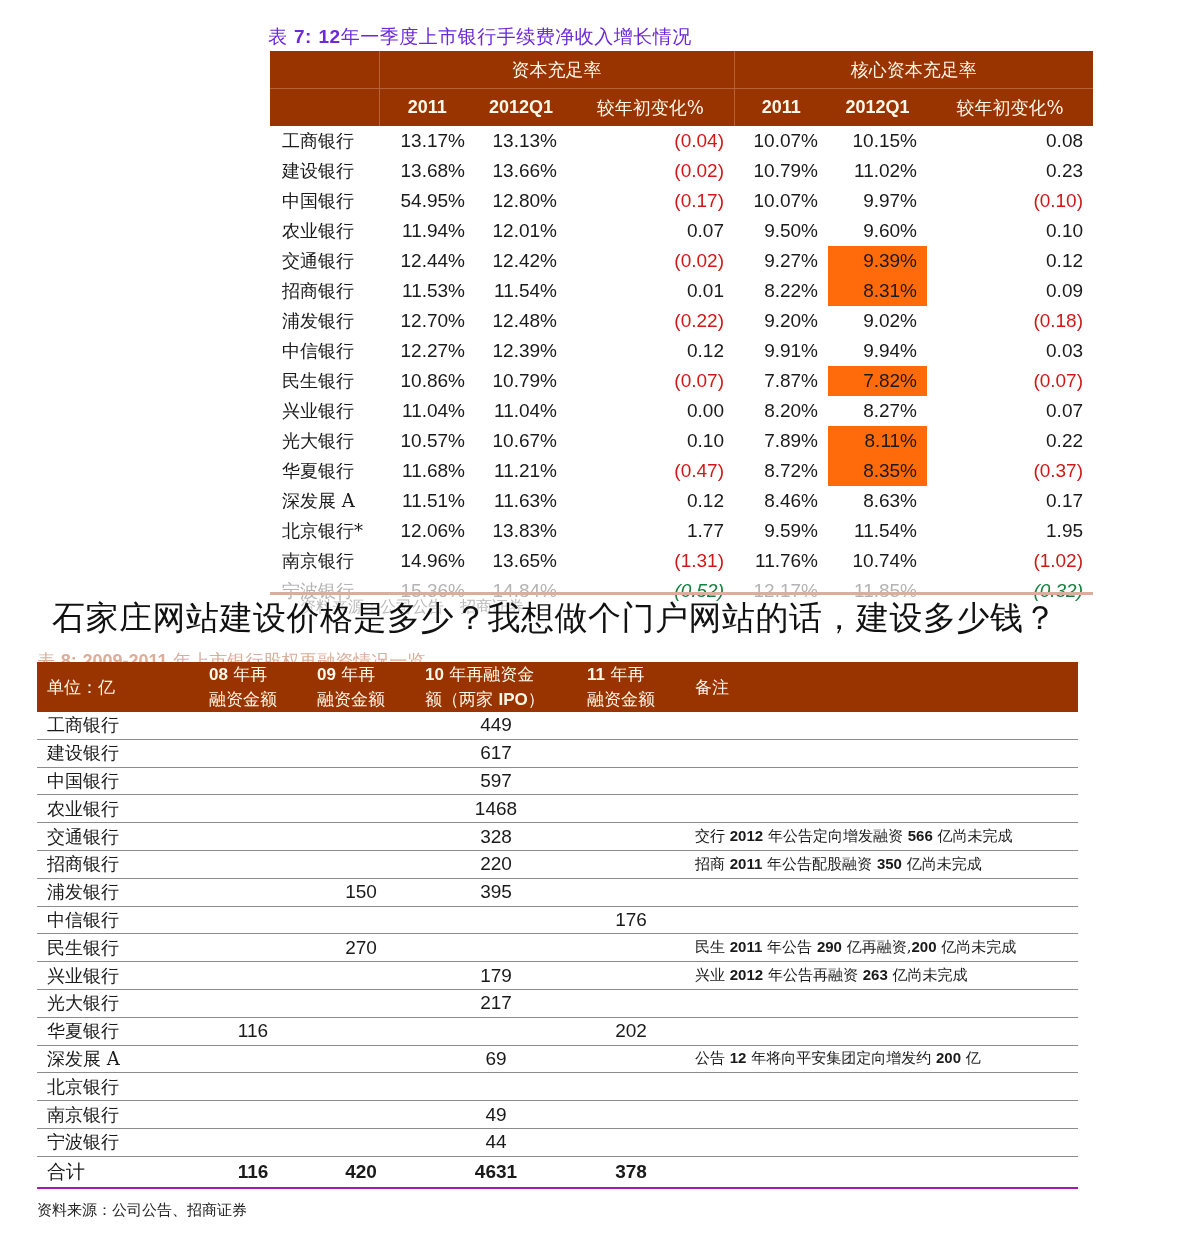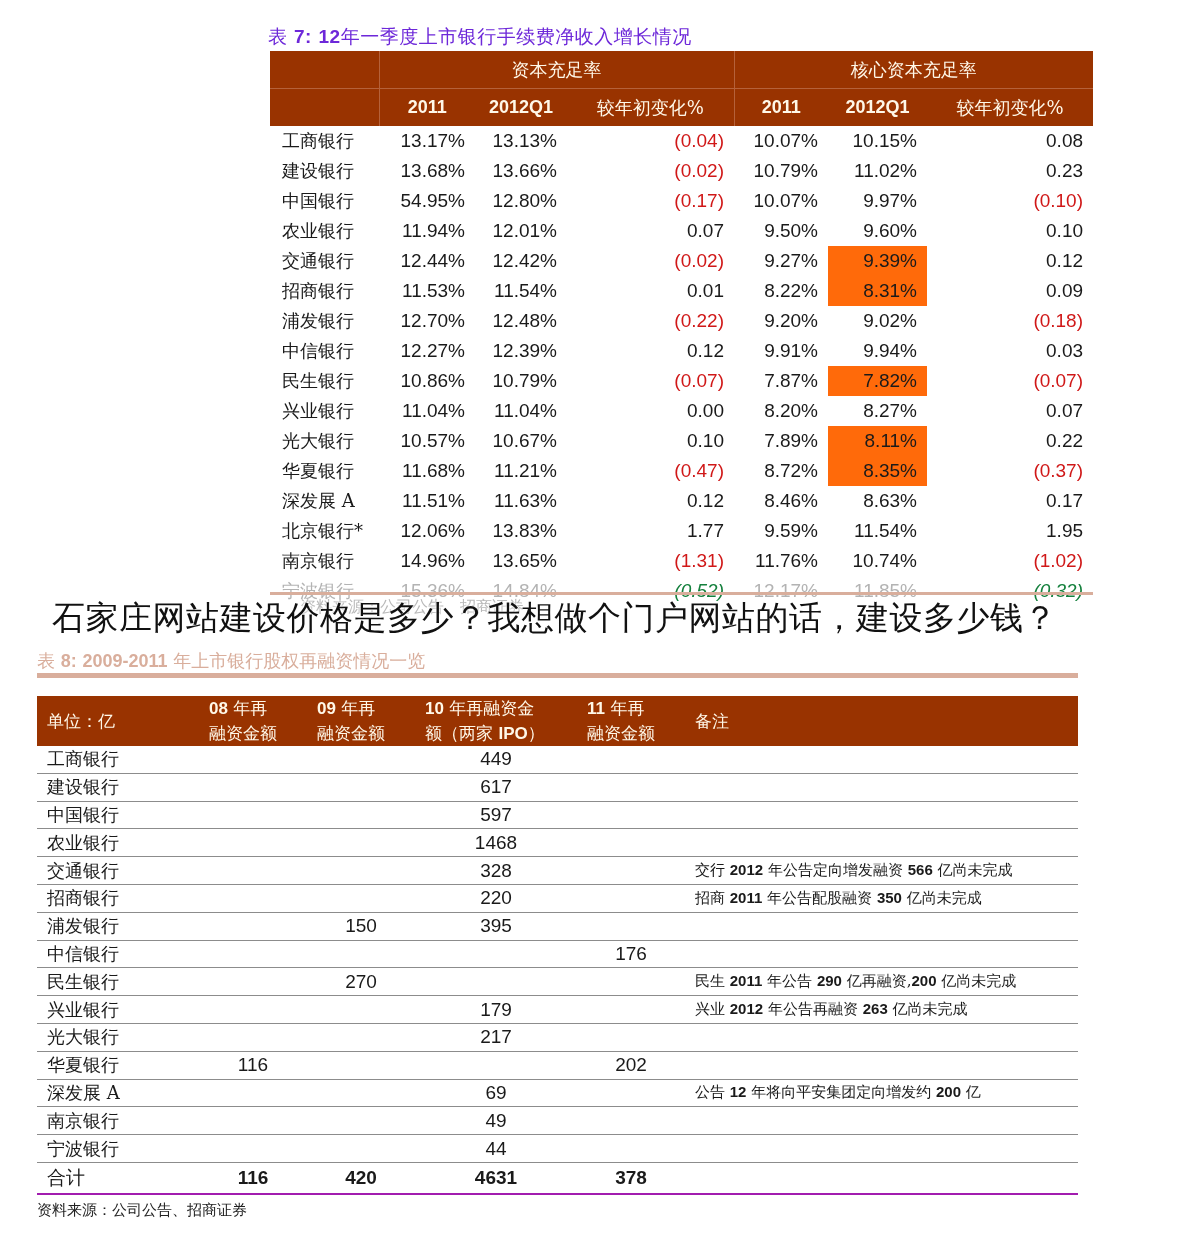--- a/index.html
+++ b/index.html
@@ -52,21 +52,21 @@
     }
 
     .t8-title {
       position: absolute; left: 37px; top: 649px;
       font-family: "DejaVu Serif", serif; font-size: 18px; color: #d9ae9c; text-align: center;
     }
     .t8-title b { font-family: "Liberation Sans", sans-serif; font-weight: bold; }
     .t8-top-rule {
       position: absolute; left: 37px; top: 673px; width: 1041px; height: 5px; background: #d9ae9c;
     }
-    .t8 { position: absolute; left: 37px; top: 696px; width: 1041px; table-layout: fixed; }
+    .t8 { position: absolute; left: 37px; top: 662px; width: 1041px; table-layout: fixed; }
     .t8 th {
       background: #993300; color: #fff8e8; font-weight: normal;
       font-family: "DejaVu Serif", serif; font-size: 17px; text-align: left;
       height: 50px; padding: 0 0 0 10px; line-height: 25px; vertical-align: middle;
     }
     .t8 th .num { font-family: "Liberation Sans", sans-serif; font-weight: bold; text-align: right; }
     .t8 td {
       height: 26.8px; padding: 0; font-size: 19px; border-bottom: 1px solid #8c8c8c;
       white-space: nowrap;
     }
@@ -411,20 +411,28 @@
       </tr>
       <tr>
         <td class="bank">深发展 A</td>
         <td class="c"></td>
         <td class="c"></td>
         <td class="c">69</td>
         <td class="c"></td>
         <td class="note">公告 <b>12</b> 年将向平安集团定向增发约 <b>200</b> 亿</td>
       </tr>
       <tr>
+        <td class="bank">北京银行</td>
+        <td class="c"></td>
+        <td class="c"></td>
+        <td class="c"></td>
+        <td class="c"></td>
+        <td class="note"></td>
+      </tr>
+      <tr>
         <td class="bank">南京银行</td>
         <td class="c"></td>
         <td class="c"></td>
         <td class="c">49</td>
         <td class="c"></td>
         <td class="note"></td>
       </tr>
       <tr>
         <td class="bank">宁波银行</td>
         <td class="c"></td>

